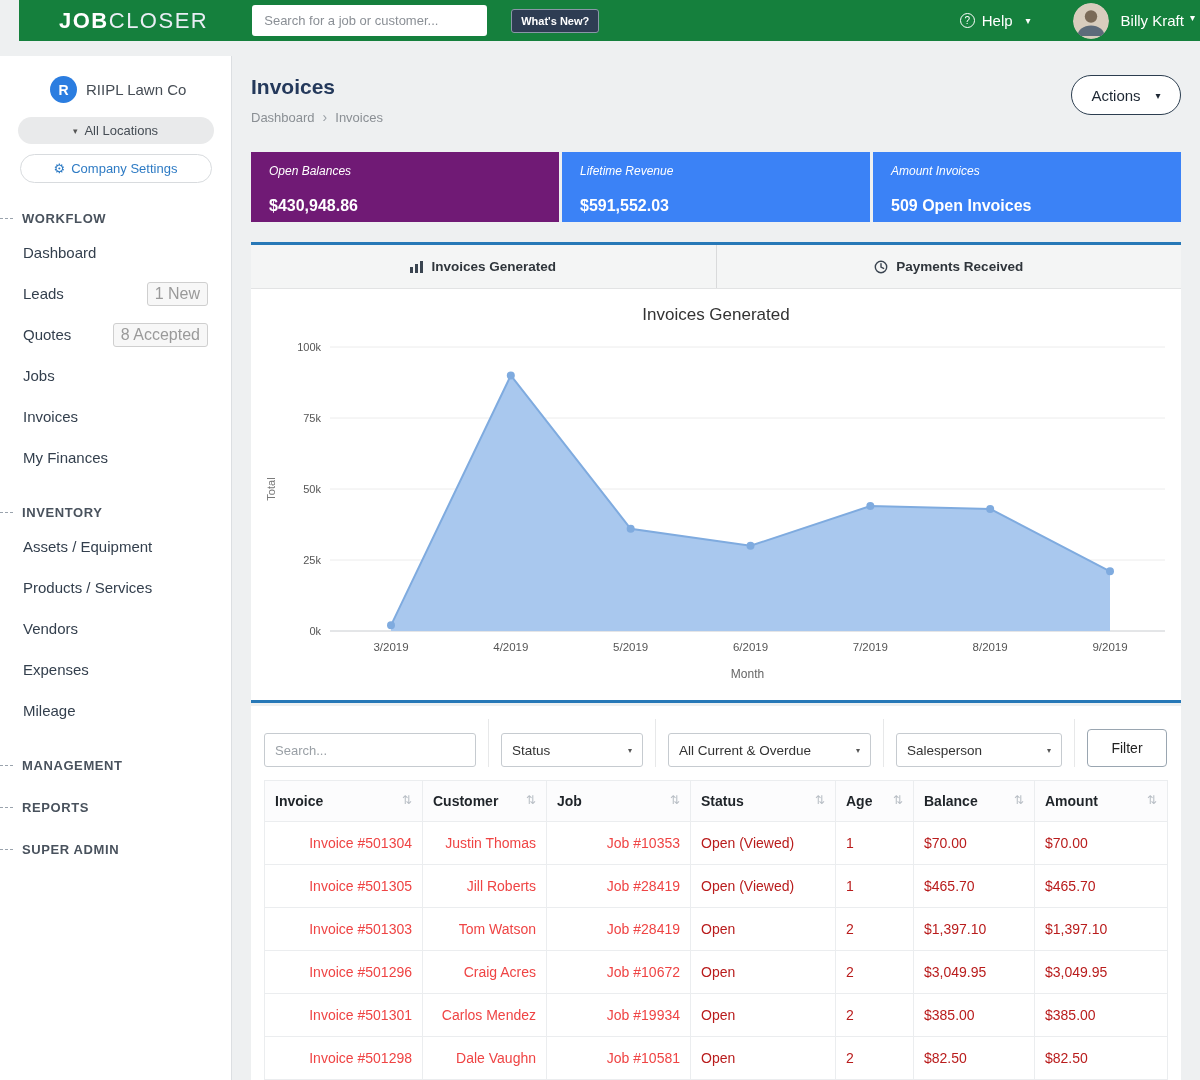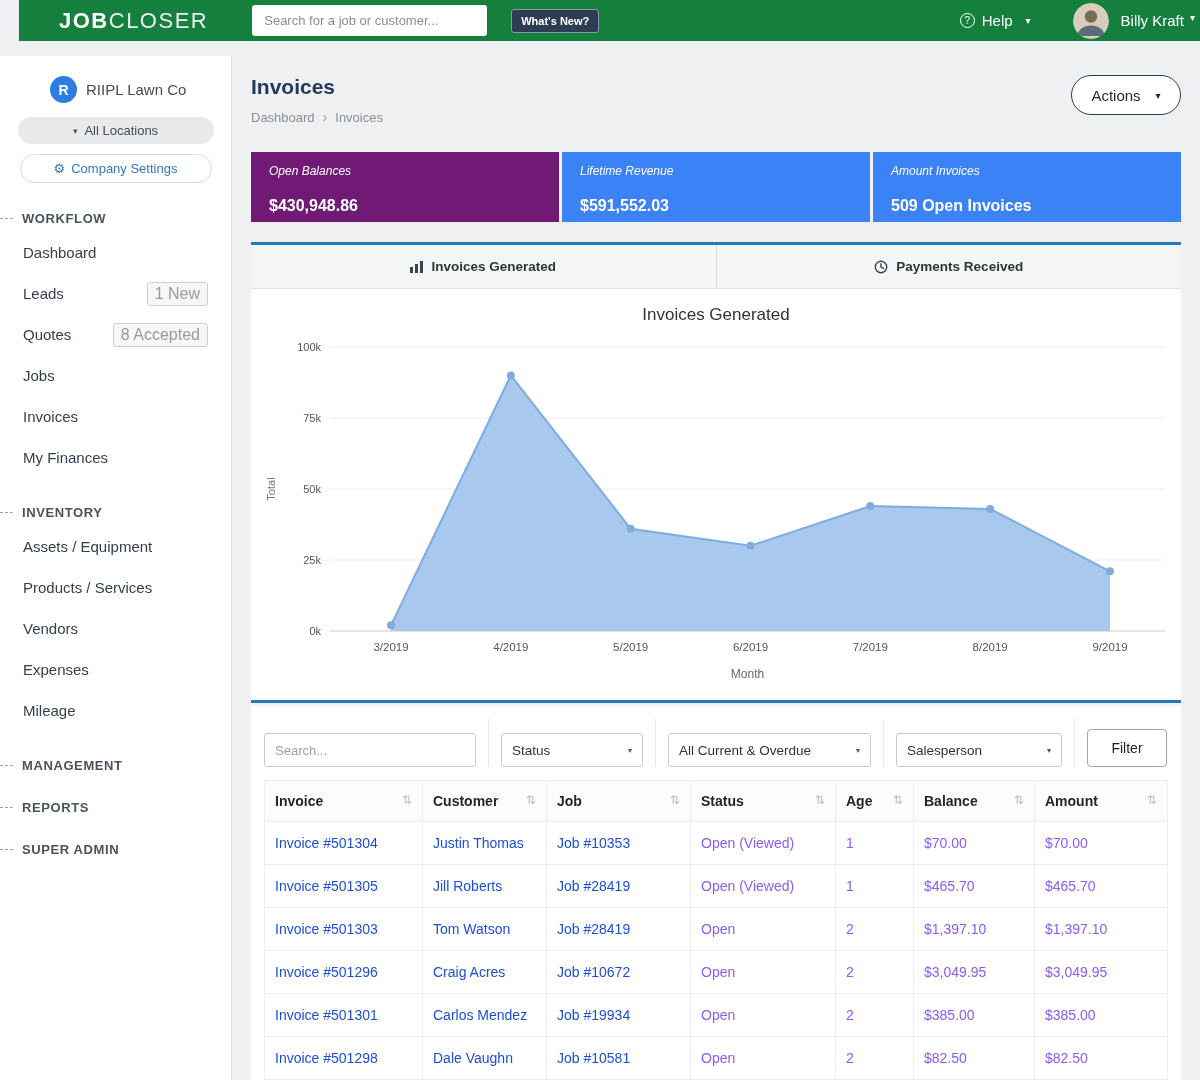--- a/index.html
+++ b/index.html
@@ -67,22 +67,22 @@
   .vdiv { width:1px; height:48px; background:#e7e8e9; margin:0 12px; flex:none; }
   .fselect { height:34px; border:1px solid #c6cbd0; border-radius:3px; display:flex; align-items:center; justify-content:space-between; padding:0 10px; font-size:13.5px; color:#333; cursor:pointer; background:#fff; }
   .fselect .dd { font-size:8px; color:#555; margin-left:14px; }
   .w-status { width:142px; } .w-overdue { width:203px; } .w-sales { width:166px; }
   .filter-btn { width:80px; height:38px; background:#fff; border:1px solid #9aa6b1; border-radius:4px; font-size:14px; color:#222; cursor:pointer; font-family:inherit; }
 
   table { width:100%; border-collapse:collapse; margin-top:13px; }
   th, td { border:1px solid #ebedef; text-align:left; }
   th { font-size:14px; color:#1f2429; font-weight:bold; padding:12px 10px; background:#fcfcfd; position:relative; }
   .sort { float:right; color:#b7bdc4; font-size:12px; font-weight:normal; }
-  td { font-size:14px; color:#8b5cf6; padding:13px 10px; background:#fff; }
-  td.link { color:#1d4ed8; cursor:pointer; }
+  td { font-size:14px; color:#b91c1c; padding:13px 10px; background:#fff; }
+  td.link { color:#ef4444; cursor:pointer;text-align:right; }
   th:nth-child(1){width:158px} th:nth-child(2){width:124px} th:nth-child(3){width:144px}
   th:nth-child(4){width:145px} th:nth-child(5){width:78px} th:nth-child(6){width:121px}
 </style>
 </head>
 <body>
 
 <div class="topbar">
   <div class="logo">
     <span class="bold">JOB</span><span class="light">CLOSER</span>
   </div>

